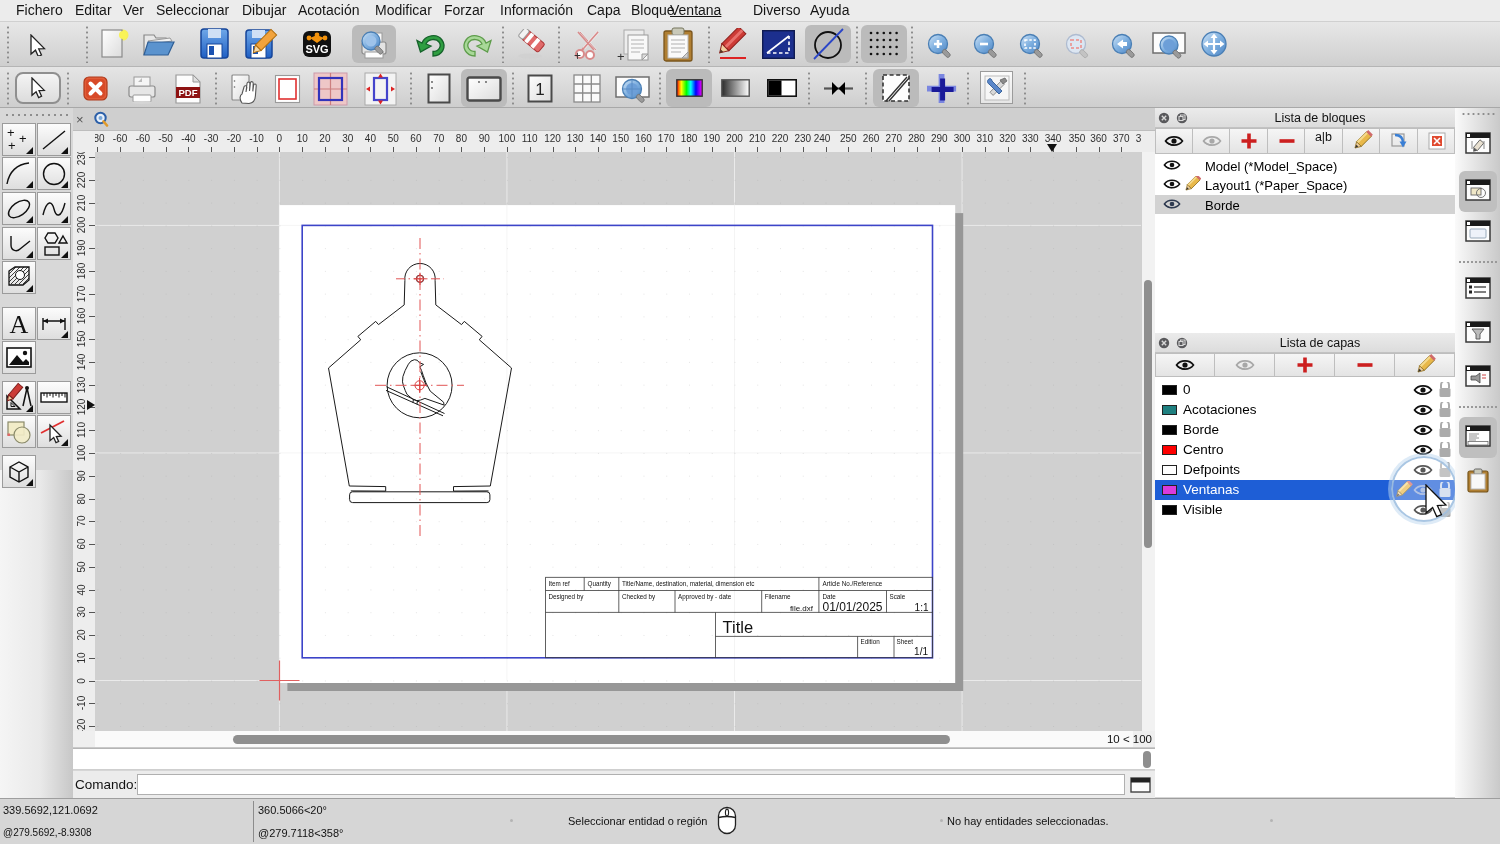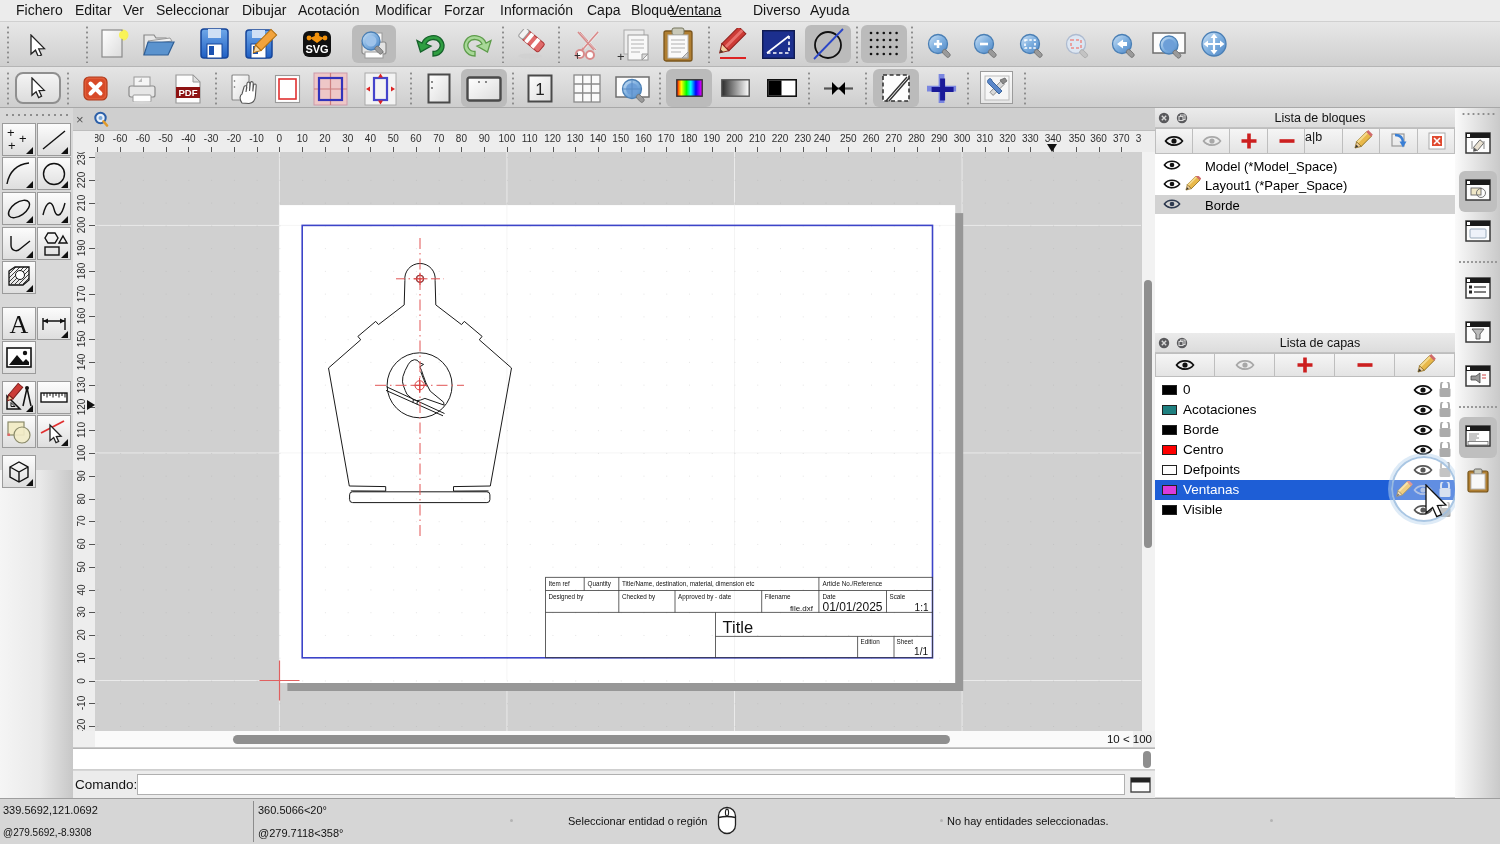--- a/index.html
+++ b/index.html
@@ -791,21 +791,21 @@
         <circle cx="0" cy="0" r="2.6" fill="#a8a8a8"></circle>
         <path d="M-8.5,0 C-6,2.8 -3,4.2 0,4.2" stroke="#a8a8a8" stroke-width="1.2"></path>
       </g>
     </svg>
 <svg style="position:absolute;left:1232.0px;top:130px;width:34px;height:22px;" width="34" height="22" viewBox="0 0 34 22">
       <path d="M17,3.5 V18.5 M9.5,11 H24.5" stroke="#cc1f1f" stroke-width="3.6"></path>
     </svg>
 <svg style="position:absolute;left:1269.5px;top:130px;width:34px;height:22px;" width="34" height="22" viewBox="0 0 34 22">
       <path d="M9.5,11 H24.5" stroke="#cc1f1f" stroke-width="3.6"></path>
     </svg>
-<div style="position:absolute;left:1305.0px;top:130px;width:37px;height:22px;font-size:12.5px;color:#111;">a|b</div>
+<div style="position:absolute;left:1305.0px;top:130px;width:37px;height:22px;text-align:center;font-size:12.5px;color:#111;">a|b</div>
 <svg style="position:absolute;left:1344.5px;top:129px;width:34px;height:24px;" width="34" height="24" viewBox="0 0 34 24">
       <g transform="translate(17,12) rotate(45) scale(1.1)">
         <rect x="-3" y="-9" width="6" height="13" fill="#e8b84a" stroke="#8a6a1a" stroke-width="0.8"></rect>
         <path d="M-3,-9 h2 v13 h-2 Z" fill="#f5d98a"></path>
         <path d="M-3,4 L3,4 L0,9 Z" fill="#f0d0a0" stroke="#8a6a1a" stroke-width="0.7"></path>
         <path d="M-1.2,6 L1.2,6 L0,9 Z" fill="#333"></path>
         <rect x="-3" y="-11" width="6" height="2.5" fill="#d06a6a"></rect>
       </g>
     </svg>
 <svg style="position:absolute;left:1382.0px;top:130px;width:34px;height:22px;" width="34" height="22" viewBox="0 0 34 22">

